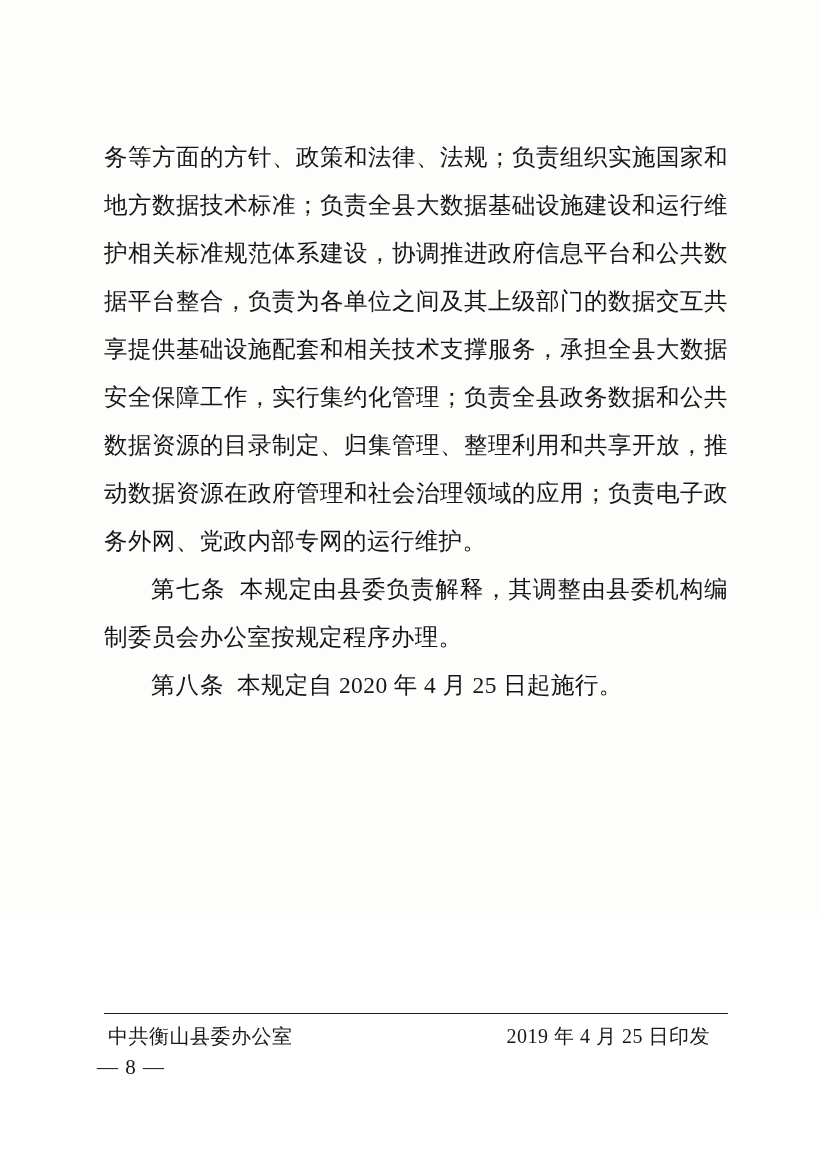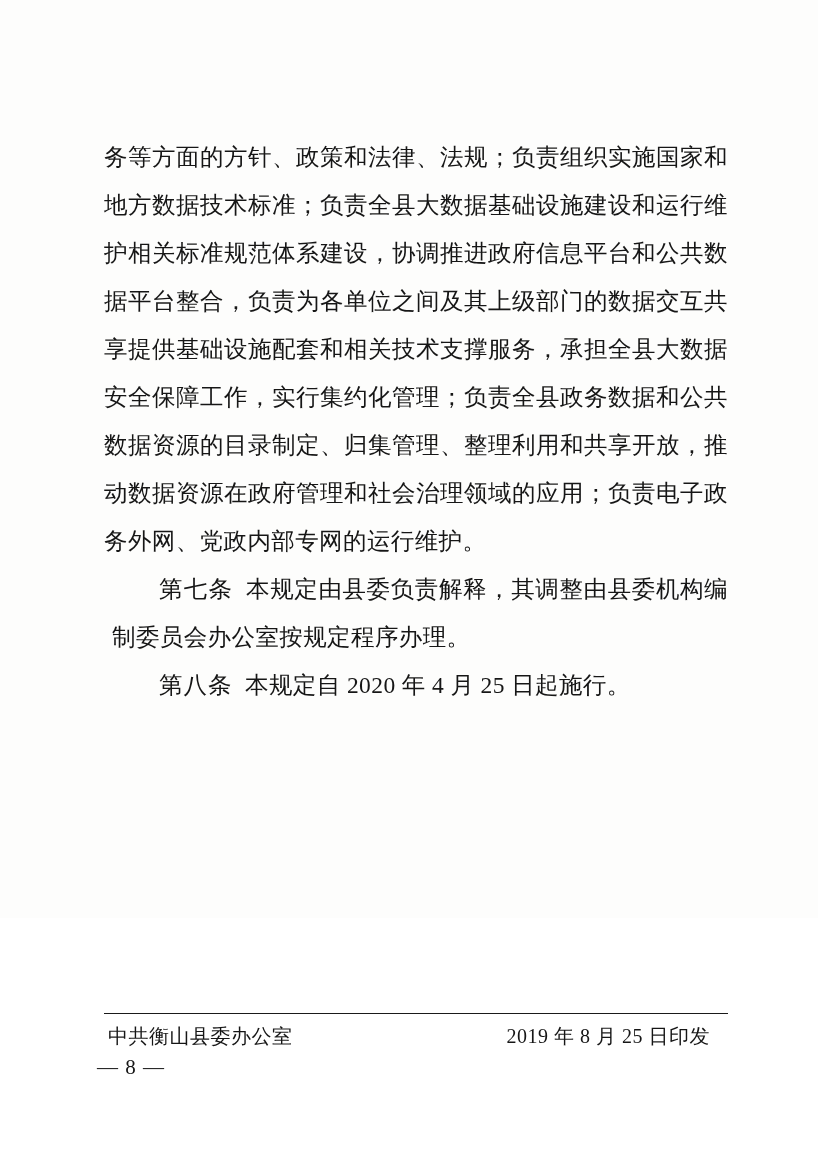--- a/index.html
+++ b/index.html
@@ -33,21 +33,20 @@
     font-size: 23.5px;
     line-height: 48px;
     text-align: justify;
     text-justify: inter-ideograph;
     letter-spacing: 0.4px;
     margin: 0;
     color: #161616;
   }
   .para.indent {
     text-indent: 47px;
-    margin-left: 8px;
   }
   .para + .para {
     margin-top: 0px;
   }
   .art-label {
     letter-spacing: 1px;
   }
   .footer-rule {
     position: absolute;
     left: 104px;
@@ -103,18 +102,18 @@
     <p class="para indent">
       <span class="art-label">第八条</span><span>&nbsp;&nbsp;</span><span>本规定自 2020 年 4 月 25 日起施行。</span>
     </p>
 
   </div>
 
   <div class="footer-rule"></div>
 
   <div class="footer-row">
     <div class="footer-left">中共衡山县委办公室</div>
-    <div class="footer-right">2019 年 8 月 25 日印发</div>
+    <div class="footer-right">2019 年 4 月 25 日印发</div>
   </div>
 
   <div class="page-number">— 8 —</div>
 
 </div>
 
 </body></html>

